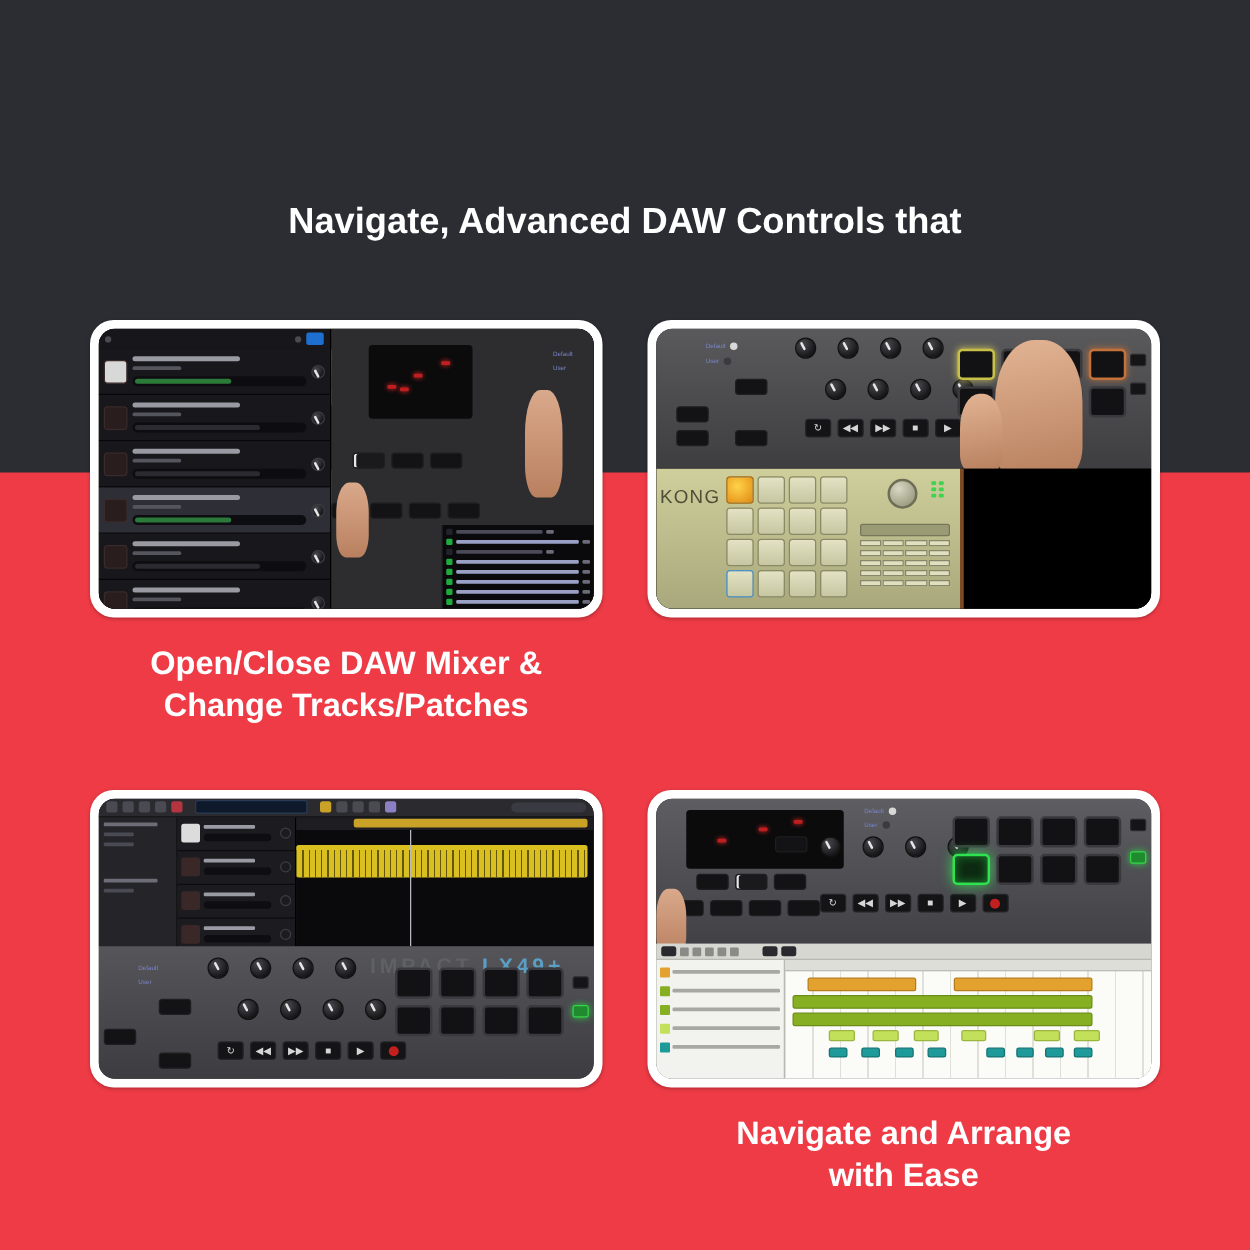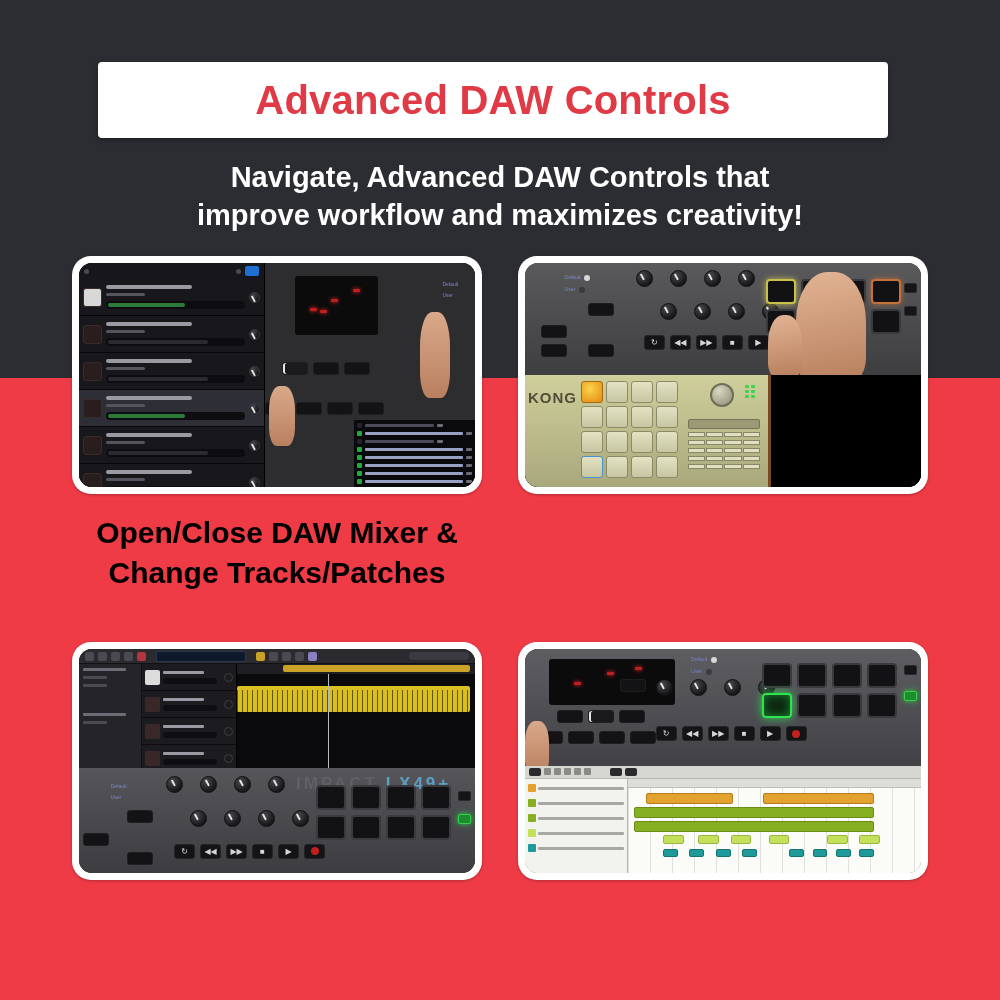--- a/index.html
+++ b/index.html
@@ -50,22 +50,22 @@
     width: 100%; height: 100%;
     border-radius: 13px;
     overflow: hidden;
     position: relative;
     background: #111;
   }
 
   .caption {
     margin-top: 19px;
     text-align: center;
-    color: #000000;
-    font-size: 30px; font-weight: bold; line-height: 1.32;
+    color: #ffffff;
+    font-size: 26px; font-weight: bold; line-height: 1.32;
     white-space: pre-line;
   }
   .row-2 { margin-top: 22px; }
   .row-gap { height: 28px; }
 
   
   .p1 { background: #0b0b0d; display: flex; }
   .p1-tracklist {
     width: 47%; height: 100%; background: #131317;
     border-right: 1px solid #000; position: relative;
@@ -179,21 +179,21 @@
             border-radius:2px; border:1px solid #2a2a2e; }
   .sidebtn.green{ background:#1f8a2e; border-color:#34d44a; box-shadow:0 0 6px #2ad143; }
   .hand2{ position:absolute; background:linear-gradient(170deg,#e2b494,#b77f5d);
           border-radius:45% 45% 22% 22%; }
 
   .p2-plugin{ position:absolute; left:0; bottom:0; width:100%; height:50%;
               background:#0a0a0a; display:flex; }
   .plug-body{ width:62%; height:100%; background:linear-gradient(180deg,#cfcf9c,#a8a87c);
               position:relative; border-right:3px solid #7a4a24; }
   .plug-logo{ position:absolute; left:3px; top:14px; color:#4e4e36;
-              font-size:15px; font-weight:bold; letter-spacing:1px; }
+              font-size:15px; font-weight:normal; letter-spacing:1px; }
   .plug-pads{ position:absolute; left:23%; top:6px; display:grid;
               grid-template-columns:repeat(4,22px); grid-template-rows:repeat(4,22px); gap:3px; }
   .ppad{ background:linear-gradient(180deg,#e3e3c4,#c6c6a2); border:1px solid #8a8a68;
          border-radius:3px; }
   .ppad.on{ background:radial-gradient(circle at 40% 35%,#ffd34a,#e08a12);
             border-color:#a76a12; }
   .ppad.blue{ border-color:#4a90c9; }
   .master-knob{ position:absolute; right:14%; top:8px; width:24px; height:24px;
                 border-radius:50%; background:radial-gradient(circle at 35% 30%,#d8d8c4,#8c8c70);
                 border:2px solid #6e6e56; }
@@ -270,26 +270,22 @@
   .clip{ position:absolute; border-radius:2px; }
   .clip.orange{ background:#e3a22e; border:1px solid #b67c1c; }
   .clip.green{ background:#86b021; border:1px solid #6b8d18; }
   .clip.lime{ background:#c2e05a; border:1px solid #9bb63f; }
   .clip.teal{ background:#1f9a9a; border:1px solid #157373; }
 </style>
 </head>
 <body>
 
 <div class="header">
-  <div class="title-card">
-    <div class="title-text">Advanced DAW Controls</div>
-  </div>
   <div class="subtitle">
     <div>Navigate, Advanced DAW Controls that</div>
-    <div>improve workflow and maximizes creativity!</div>
   </div>
 </div>
 
 <div class="grid">
 
   <div class="row">
 
     <div class="cell">
       <div class="photo-frame">
         <div class="photo p1">
@@ -811,15 +807,17 @@
                 <div class="clip teal" style="left:55%; top:70px; width:5%;  height:8px;"></div>
                 <div class="clip teal" style="left:63%; top:70px; width:5%;  height:8px;"></div>
                 <div class="clip teal" style="left:71%; top:70px; width:5%;  height:8px;"></div>
                 <div class="clip teal" style="left:79%; top:70px; width:5%;  height:8px;"></div>
               </div>
             </div>
           </div>
 
         </div>
       </div>
+      <div class="caption">Navigate and Arrange
+with Ease</div>
     </div>
   </div>
 </div>
 
 </body></html>

